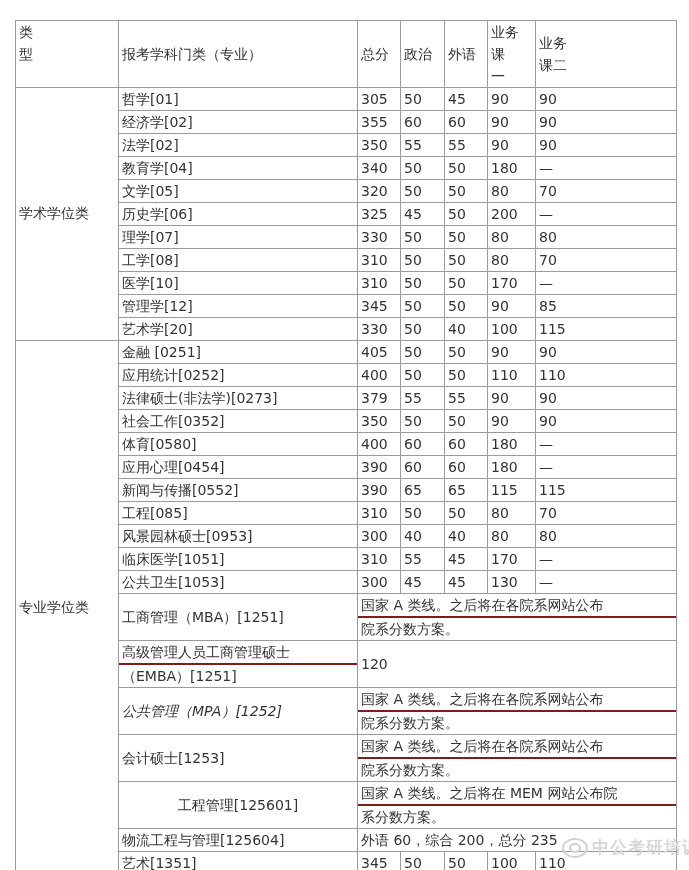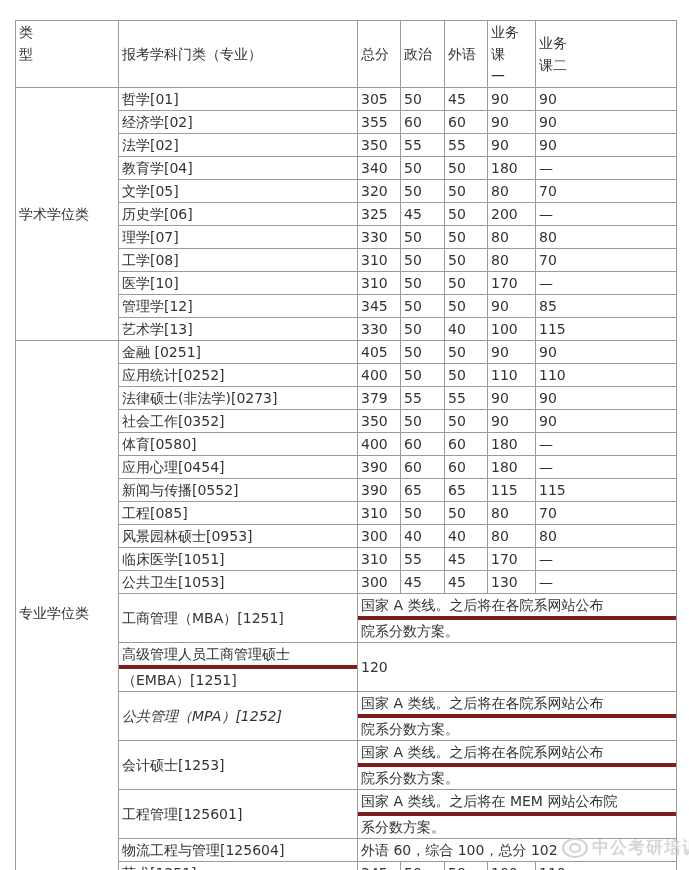--- a/index.html
+++ b/index.html
@@ -3,23 +3,23 @@
 <meta charset="utf-8">
 <style>
   html, body { margin:0; padding:0; background:#ffffff; }
   body { width:689px; height:870px; position:relative; overflow:hidden;
          font-family:"DejaVu Sans","Liberation Sans",sans-serif; color:#333333; }
   table.score { position:absolute; left:15px; top:20px; border-collapse:collapse;
                 table-layout:fixed; width:661px; font-size:14px; }
   table.score td { border:1px solid #9a9a9a; padding:0 3px; vertical-align:middle;
                    height:22px; line-height:22px; white-space:nowrap; overflow:hidden; }
   table.score tr.hdr td { height:44px; line-height:22px; white-space:normal; }
-  td.cat { vertical-align:middle; }
+  td.cat { vertical-align:middle;font-family:Liberation Mono, monospace; }
   .lines { display:block; }
-  .lines .ln { display:block; height:22px; line-height:22px; border-bottom:4px solid #7f1d1d;
+  .lines .ln { display:block; height:22px; line-height:22px; border-bottom:2px solid #7f1d1d;
                margin:0 -3px; padding:0 3px; }
   .lines .ln:last-child { border-bottom:none; }
   td.stack { padding:0 3px; height:45px; }
   .watermark { position:absolute; left:562px; top:836px; font-size:17px; color:#d8d8d8;
                letter-spacing:1px; white-space:nowrap; text-shadow:0 0 1px #bbb; }
   .watermark .logo { display:inline-block; width:22px; height:16px; border:2px solid #d0d0d0;
                      border-radius:50%; vertical-align:middle; margin-right:4px; position:relative; }
   .watermark .logo:after { content:""; position:absolute; left:5px; top:3px; width:8px; height:6px;
                      border:2px solid #d0d0d0; border-radius:50%; }
 </style>
@@ -130,21 +130,21 @@
       </tr>
       <tr>
         <td>管理学[12]</td>
         <td>345</td>
         <td>50</td>
         <td>50</td>
         <td>90</td>
         <td>85</td>
       </tr>
       <tr>
-        <td>艺术学[13]</td>
+        <td>艺术学[20]</td>
         <td>330</td>
         <td>50</td>
         <td>40</td>
         <td>100</td>
         <td>115</td>
       </tr>
       <tr>
         <td rowspan="18" class="cat">专业学位类</td>
         <td>金融 [0251]</td>
         <td>405</td>
@@ -281,33 +281,33 @@
         <td colspan="5" class="stack">
           <div class="lines">
             <span class="ln">国家 A 类线。之后将在各院系网站公布</span>
             <span class="ln">院系分数方案。</span>
           </div>
         </td>
       </tr>
       <tr>
         <td class="stack">
           <div class="lines">
-            <span class="ln" style="height: 45px; line-height: 45px; border-bottom: none;">工程管理[125601]</span>
+            <span class="ln" style="height: 45px; line-height: 45px; border-bottom: none; text-align: center;">工程管理[125601]</span>
           </div>
         </td>
         <td colspan="5" class="stack">
           <div class="lines">
             <span class="ln">国家 A 类线。之后将在 MEM 网站公布院</span>
             <span class="ln">系分数方案。</span>
           </div>
         </td>
       </tr>
       <tr>
         <td>物流工程与管理[125604]</td>
-        <td colspan="5">外语 60，综合 100，总分 102</td>
+        <td colspan="5">外语 60，综合 200，总分 235</td>
       </tr>
       <tr>
         <td>艺术[1351]</td>
         <td>345</td>
         <td>50</td>
         <td>50</td>
         <td>100</td>
         <td>110</td>
       </tr>
     </tbody>

